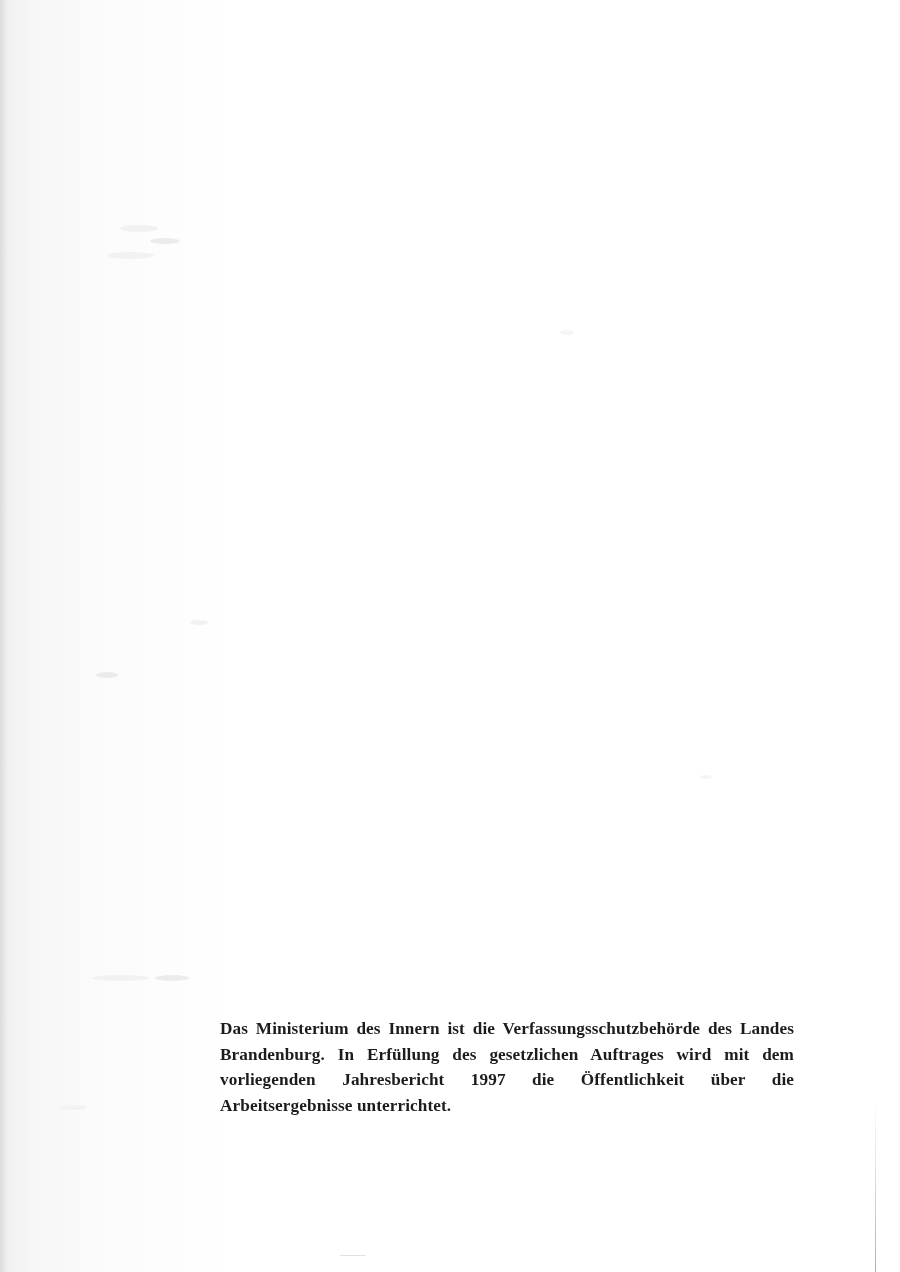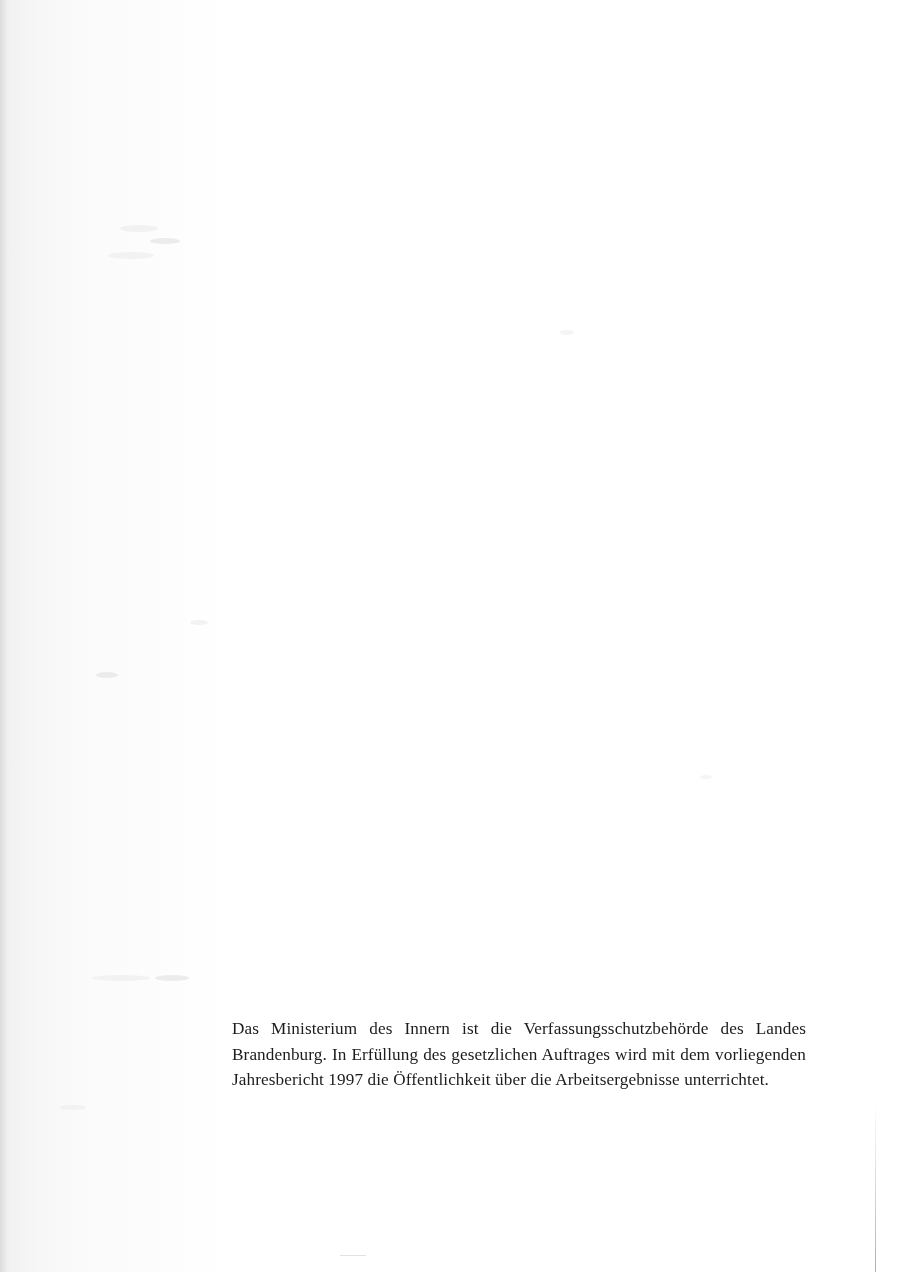--- a/index.html
+++ b/index.html
@@ -64,23 +64,24 @@
     position: absolute;
     left: 340px;
     bottom: 16px;
     width: 26px;
     height: 1px;
     background: #e2e2e2;
   }
   
   .body-block {
     position: absolute;
-    left: 232px;
+    left: 220px;
     top: 1016px;
     width: 574px;
+    font-weight: bold;
   }
   .body-paragraph {
     margin: 0;
     font-family: "Liberation Serif", serif;
     font-size: 17.2px;
     line-height: 25.6px;
     color: #1c1c1c;
     text-align: justify;
     text-justify: inter-word;
     letter-spacing: 0.1px;

